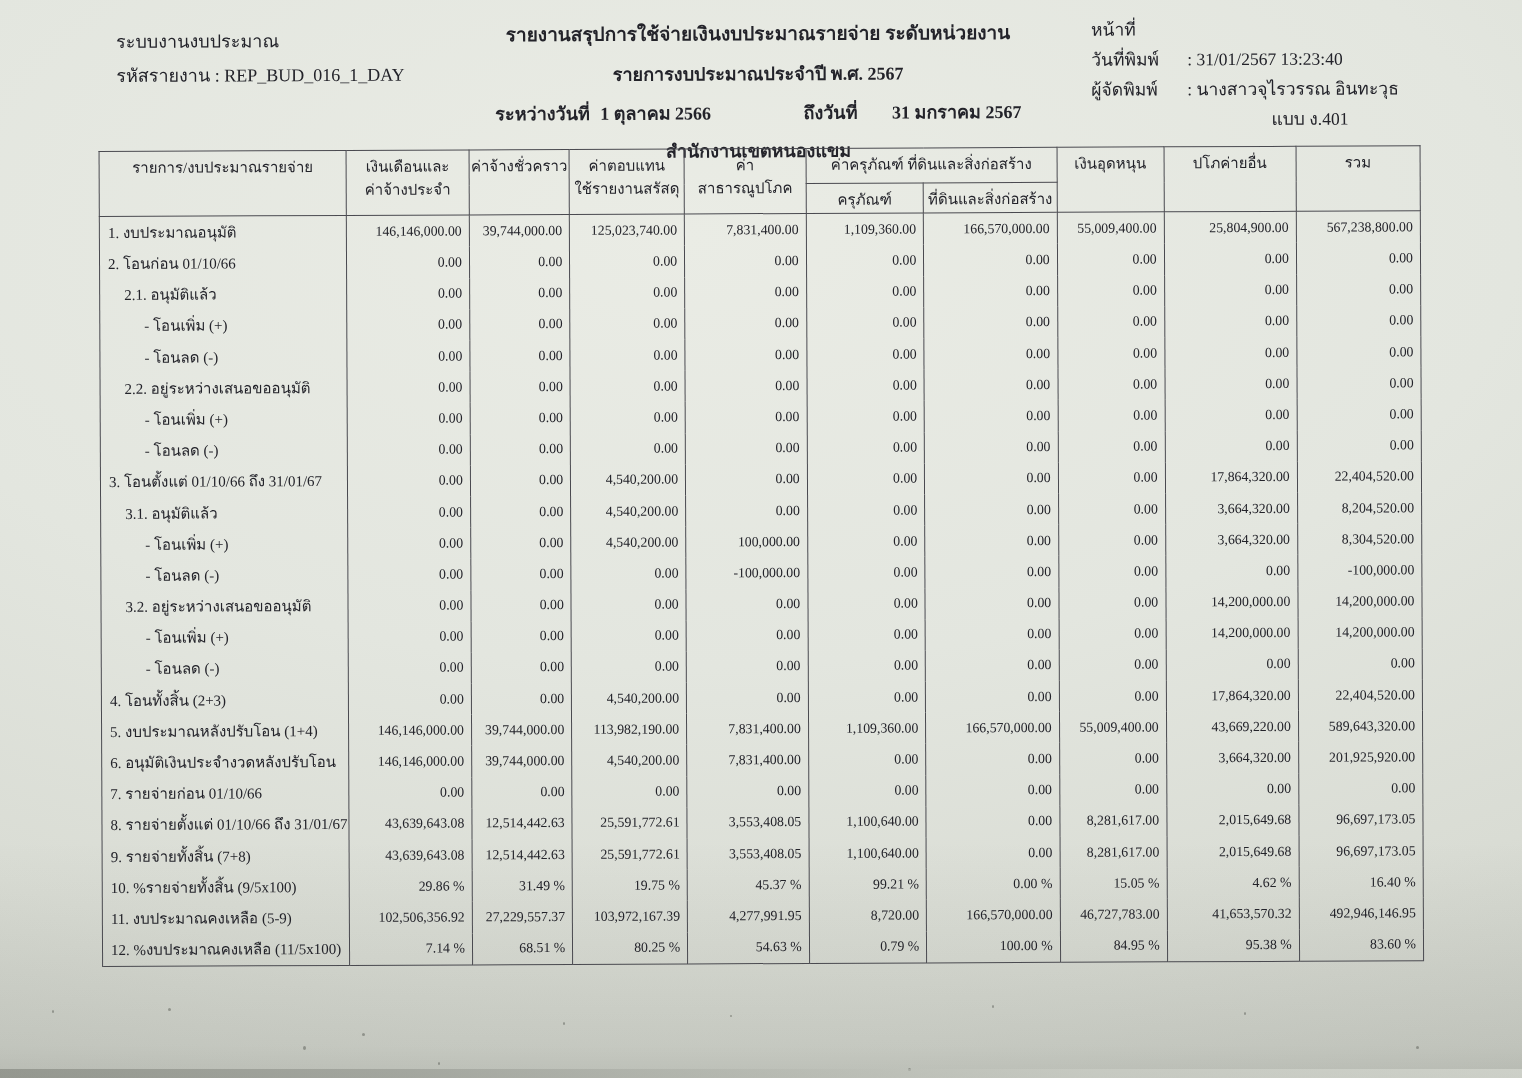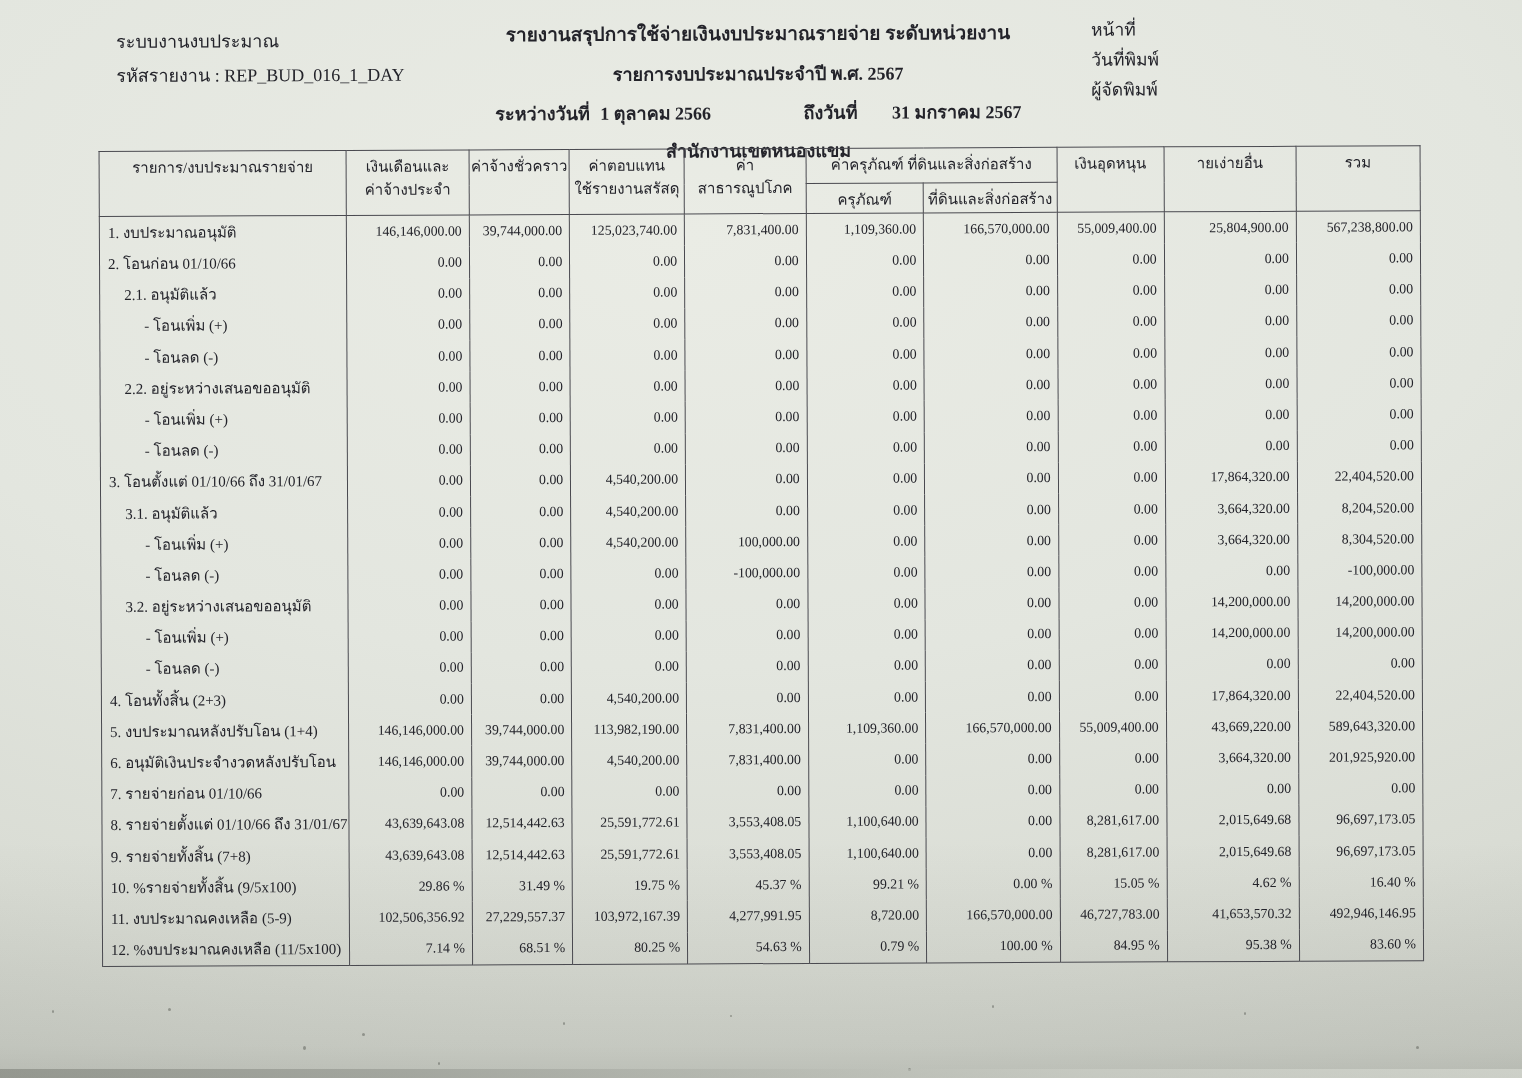--- a/index.html
+++ b/index.html
@@ -78,26 +78,29 @@
     </div>
     <div class="t4">สำนักงานเขตหนองแขม</div>
   </div>
 
   <div class="hdr-right">
     <div class="row">
       <span>หน้าที่</span>
     </div>
     <div class="row">
       <span>วันที่พิมพ์</span>
+      <span class="v">: 31/01/2567 13:23:40</span>
     </div>
     <div class="row">
       <span>ผู้จัดพิมพ์</span>
+      <span class="v">: นางสาวจุไรวรรณ อินทะวุธ</span>
     </div>
     <div class="row form">
       <span></span>
+      <span class="v">แบบ ง.401</span>
     </div>
   </div>
 
   <table class="budget">
     <colgroup>
       <col style="width:18.7%">
         <col style="width:9.3%">
         <col style="width:7.6%">
         <col style="width:8.7%">
       <col style="width:9.2%">
@@ -118,21 +121,21 @@
         <th rowspan="2">
           <span>ค่าตอบแทน</span><br>
           <span>ใช้รายงานสรัสดุ</span>
         </th>
         <th rowspan="2">
           <span>ค่า</span><br>
           <span>สาธารณูปโภค</span>
         </th>
         <th colspan="2">ค่าครุภัณฑ์ ที่ดินและสิ่งก่อสร้าง</th>
         <th rowspan="2">เงินอุดหนุน</th>
-        <th rowspan="2">ายเง่ายอื่น</th>
+        <th rowspan="2">ปโภค่ายอื่น</th>
         <th rowspan="2">รวม</th>
       </tr>
       <tr class="r2">
         <th>ครุภัณฑ์</th>
         <th>ที่ดินและสิ่งก่อสร้าง</th>
       </tr>
     </thead>
     <tbody>
         <tr>
           <td class="lbl ind0">1. งบประมาณอนุมัติ</td>

